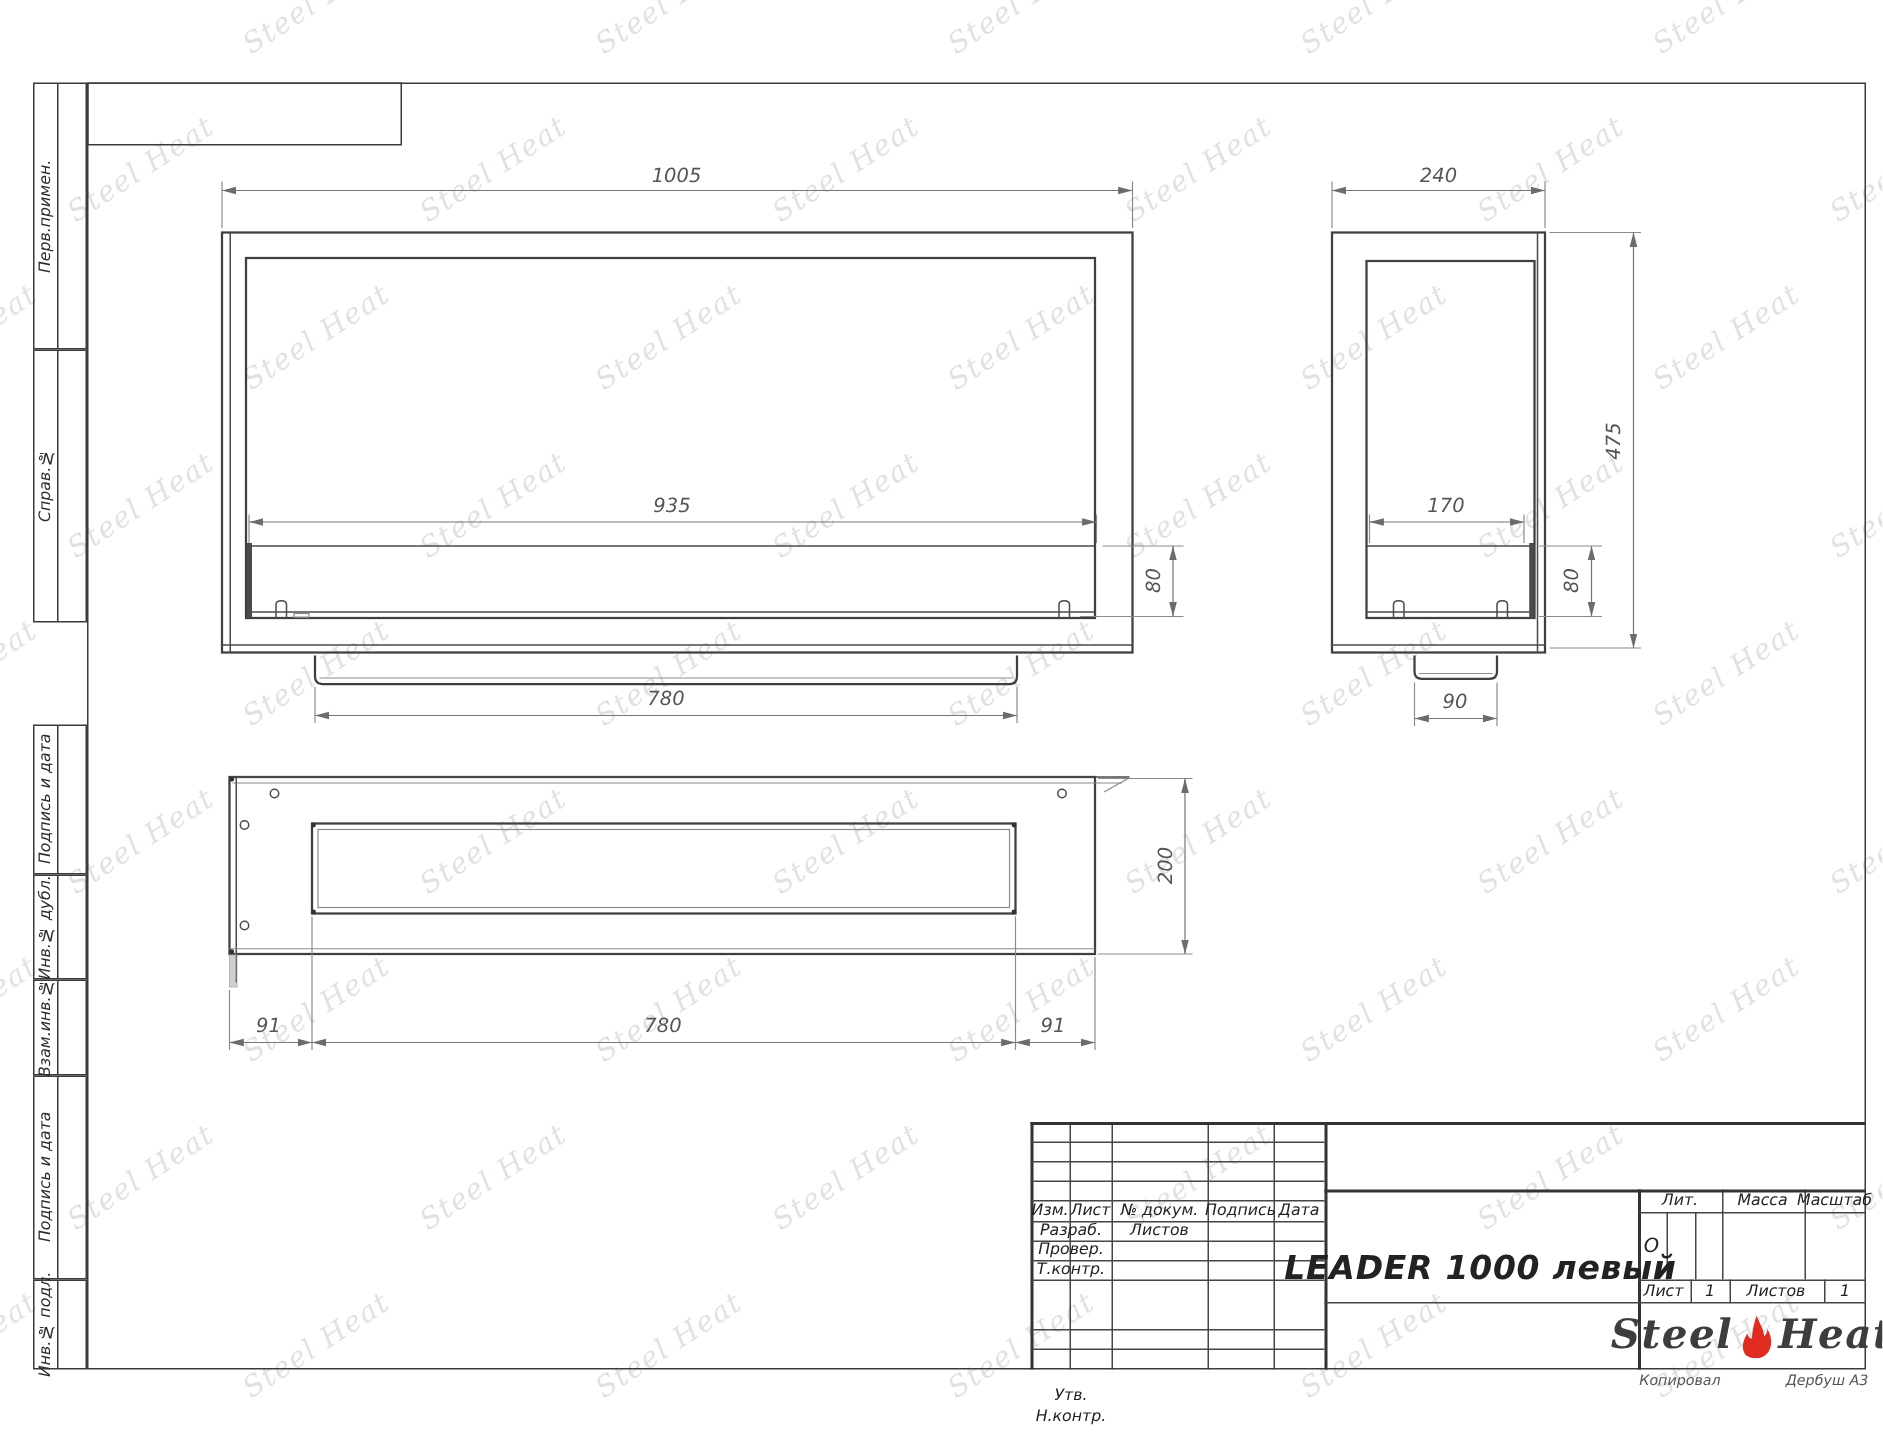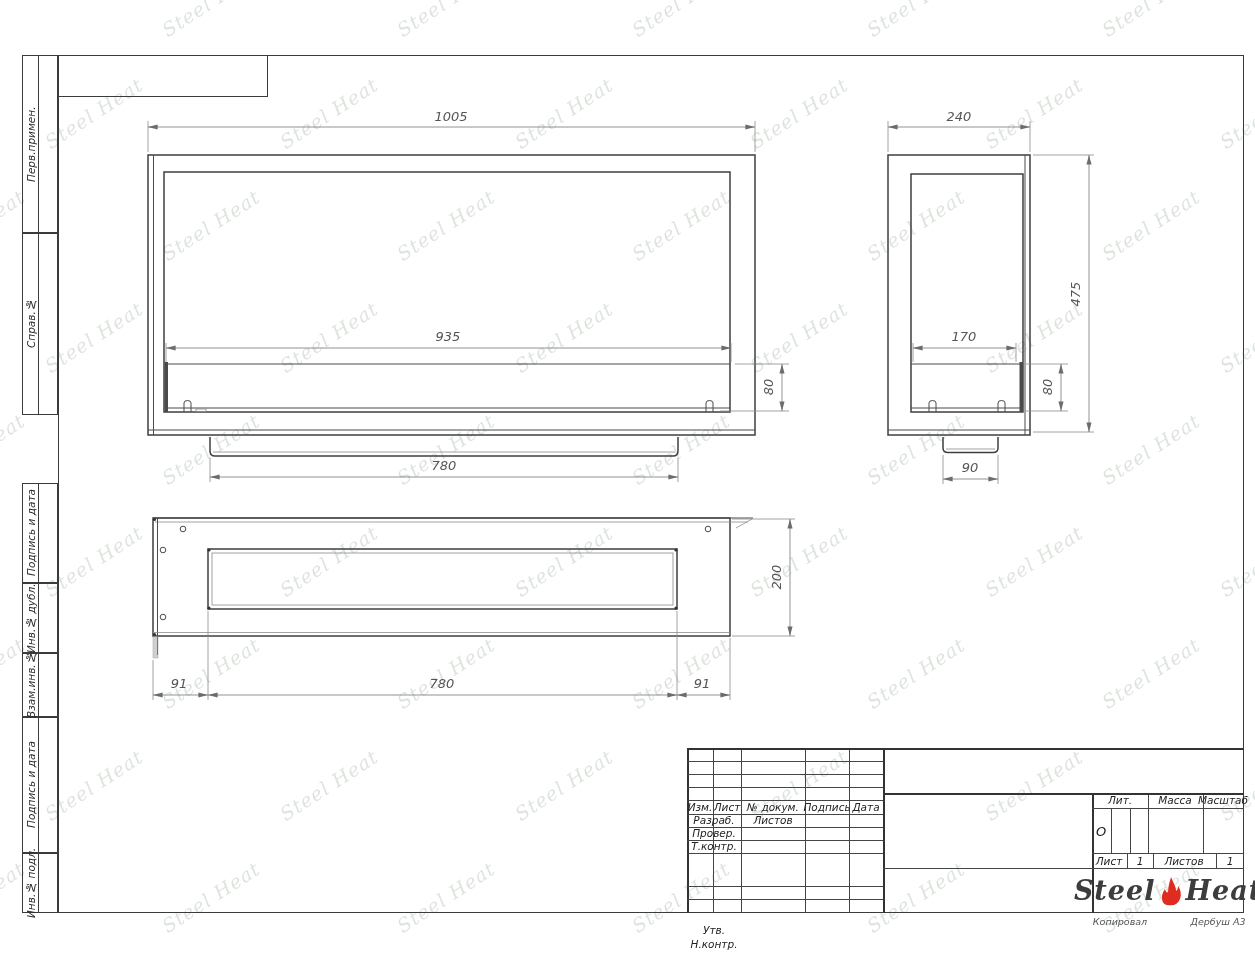--- a/index.html
+++ b/index.html
@@ -283,20 +283,21 @@
   <span class="tbt" style="left:727px;top:807px">Лист</span>
   <span class="tbt" style="left:773px;top:807px">№ докум.</span>
   <span class="tbt" style="left:827px;top:807px">Подпись</span>
   <span class="tbt" style="left:866px;top:807px">Дата</span>
   <span class="tbt" style="left:714px;top:820px">Разраб.</span>
   <span class="tbt" style="left:773px;top:820px">Листов</span>
   <span class="tbt" style="left:714px;top:833px">Провер.</span>
   <span class="tbt" style="left:714px;top:846px">Т.контр.</span>
   <span class="tbt" style="left:714px;top:944px">Н.контр.</span>
   <span class="tbt" style="left:714px;top:930px">Утв.</span>
+  <span class="tbt big2" style="left:987px;top:846px">LEADER 1000 левый</span>
   <span class="tbt" style="left:1120px;top:800px">Лит.</span>
   <span class="tbt" style="left:1175px;top:800px">Масса</span>
   <span class="tbt" style="left:1223px;top:800px">Масштаб</span>
   <span class="tbt" style="left:1101px;top:831px;font-size:13px">О</span>
   <span class="tbt" style="left:1109px;top:861px">Лист</span>
   <span class="tbt" style="left:1140px;top:861px">1</span>
   <span class="tbt" style="left:1184px;top:861px">Листов</span>
   <span class="tbt" style="left:1230px;top:861px">1</span>
 
   <div class="logo">

